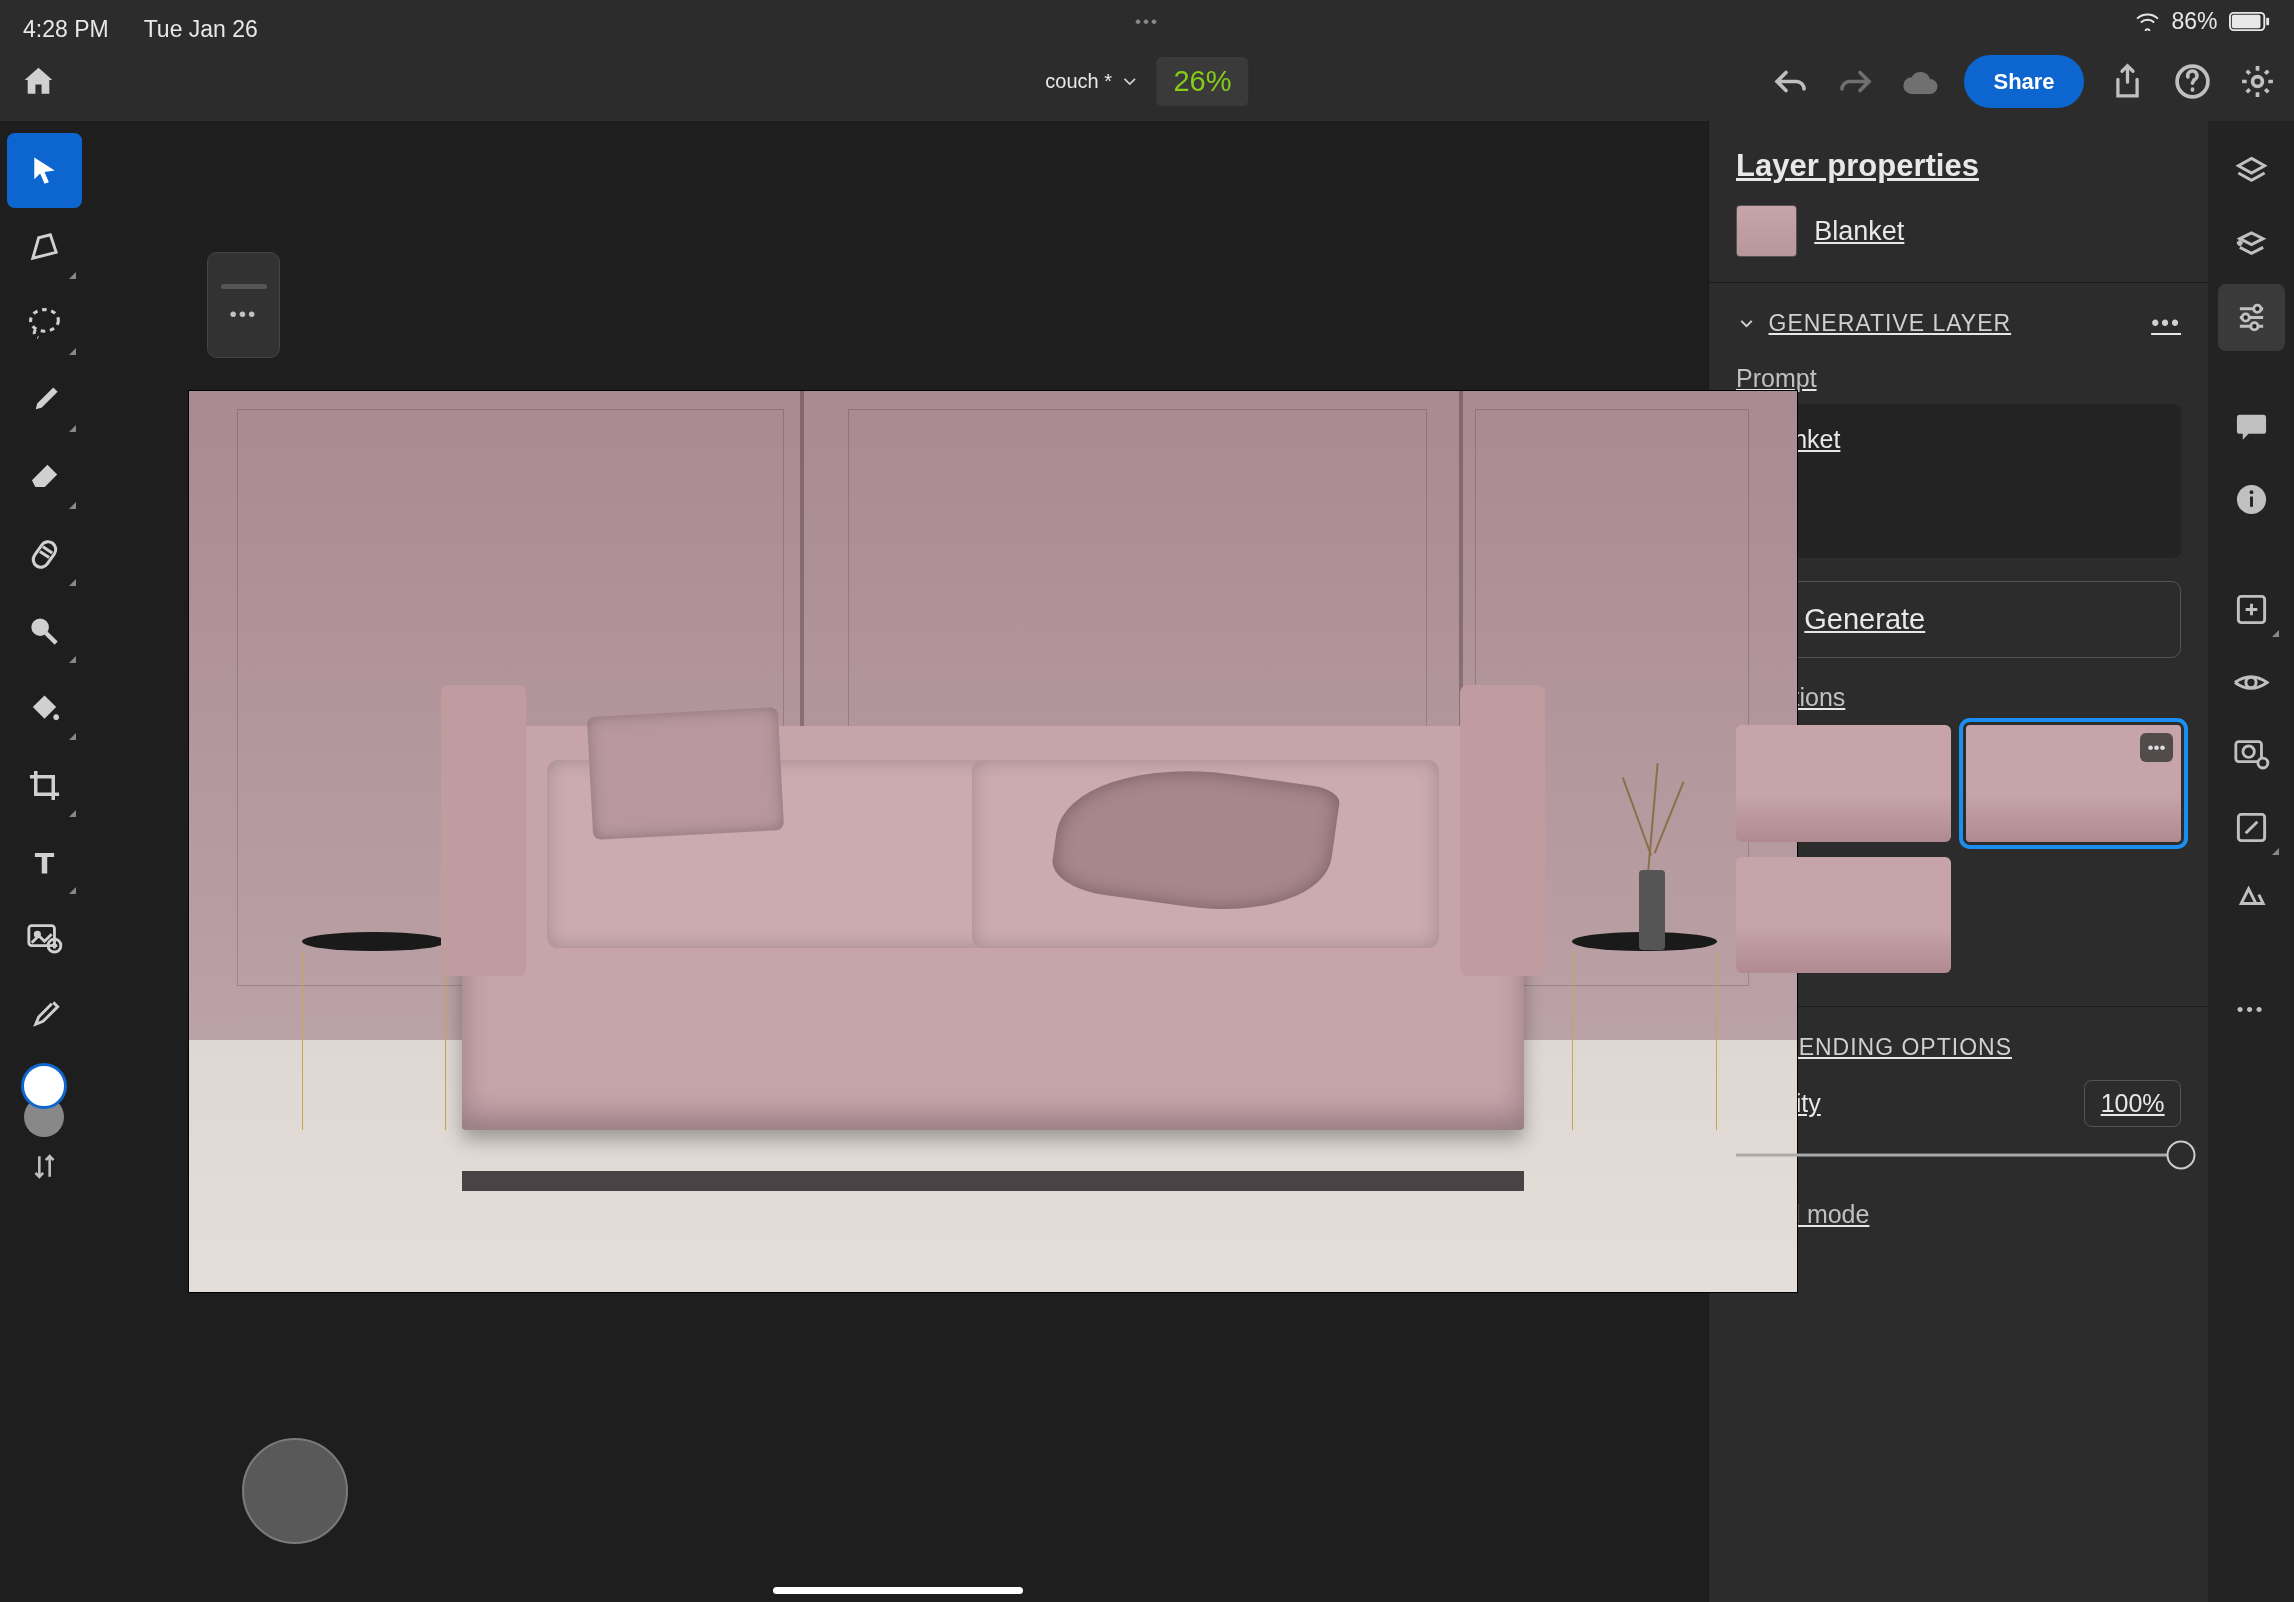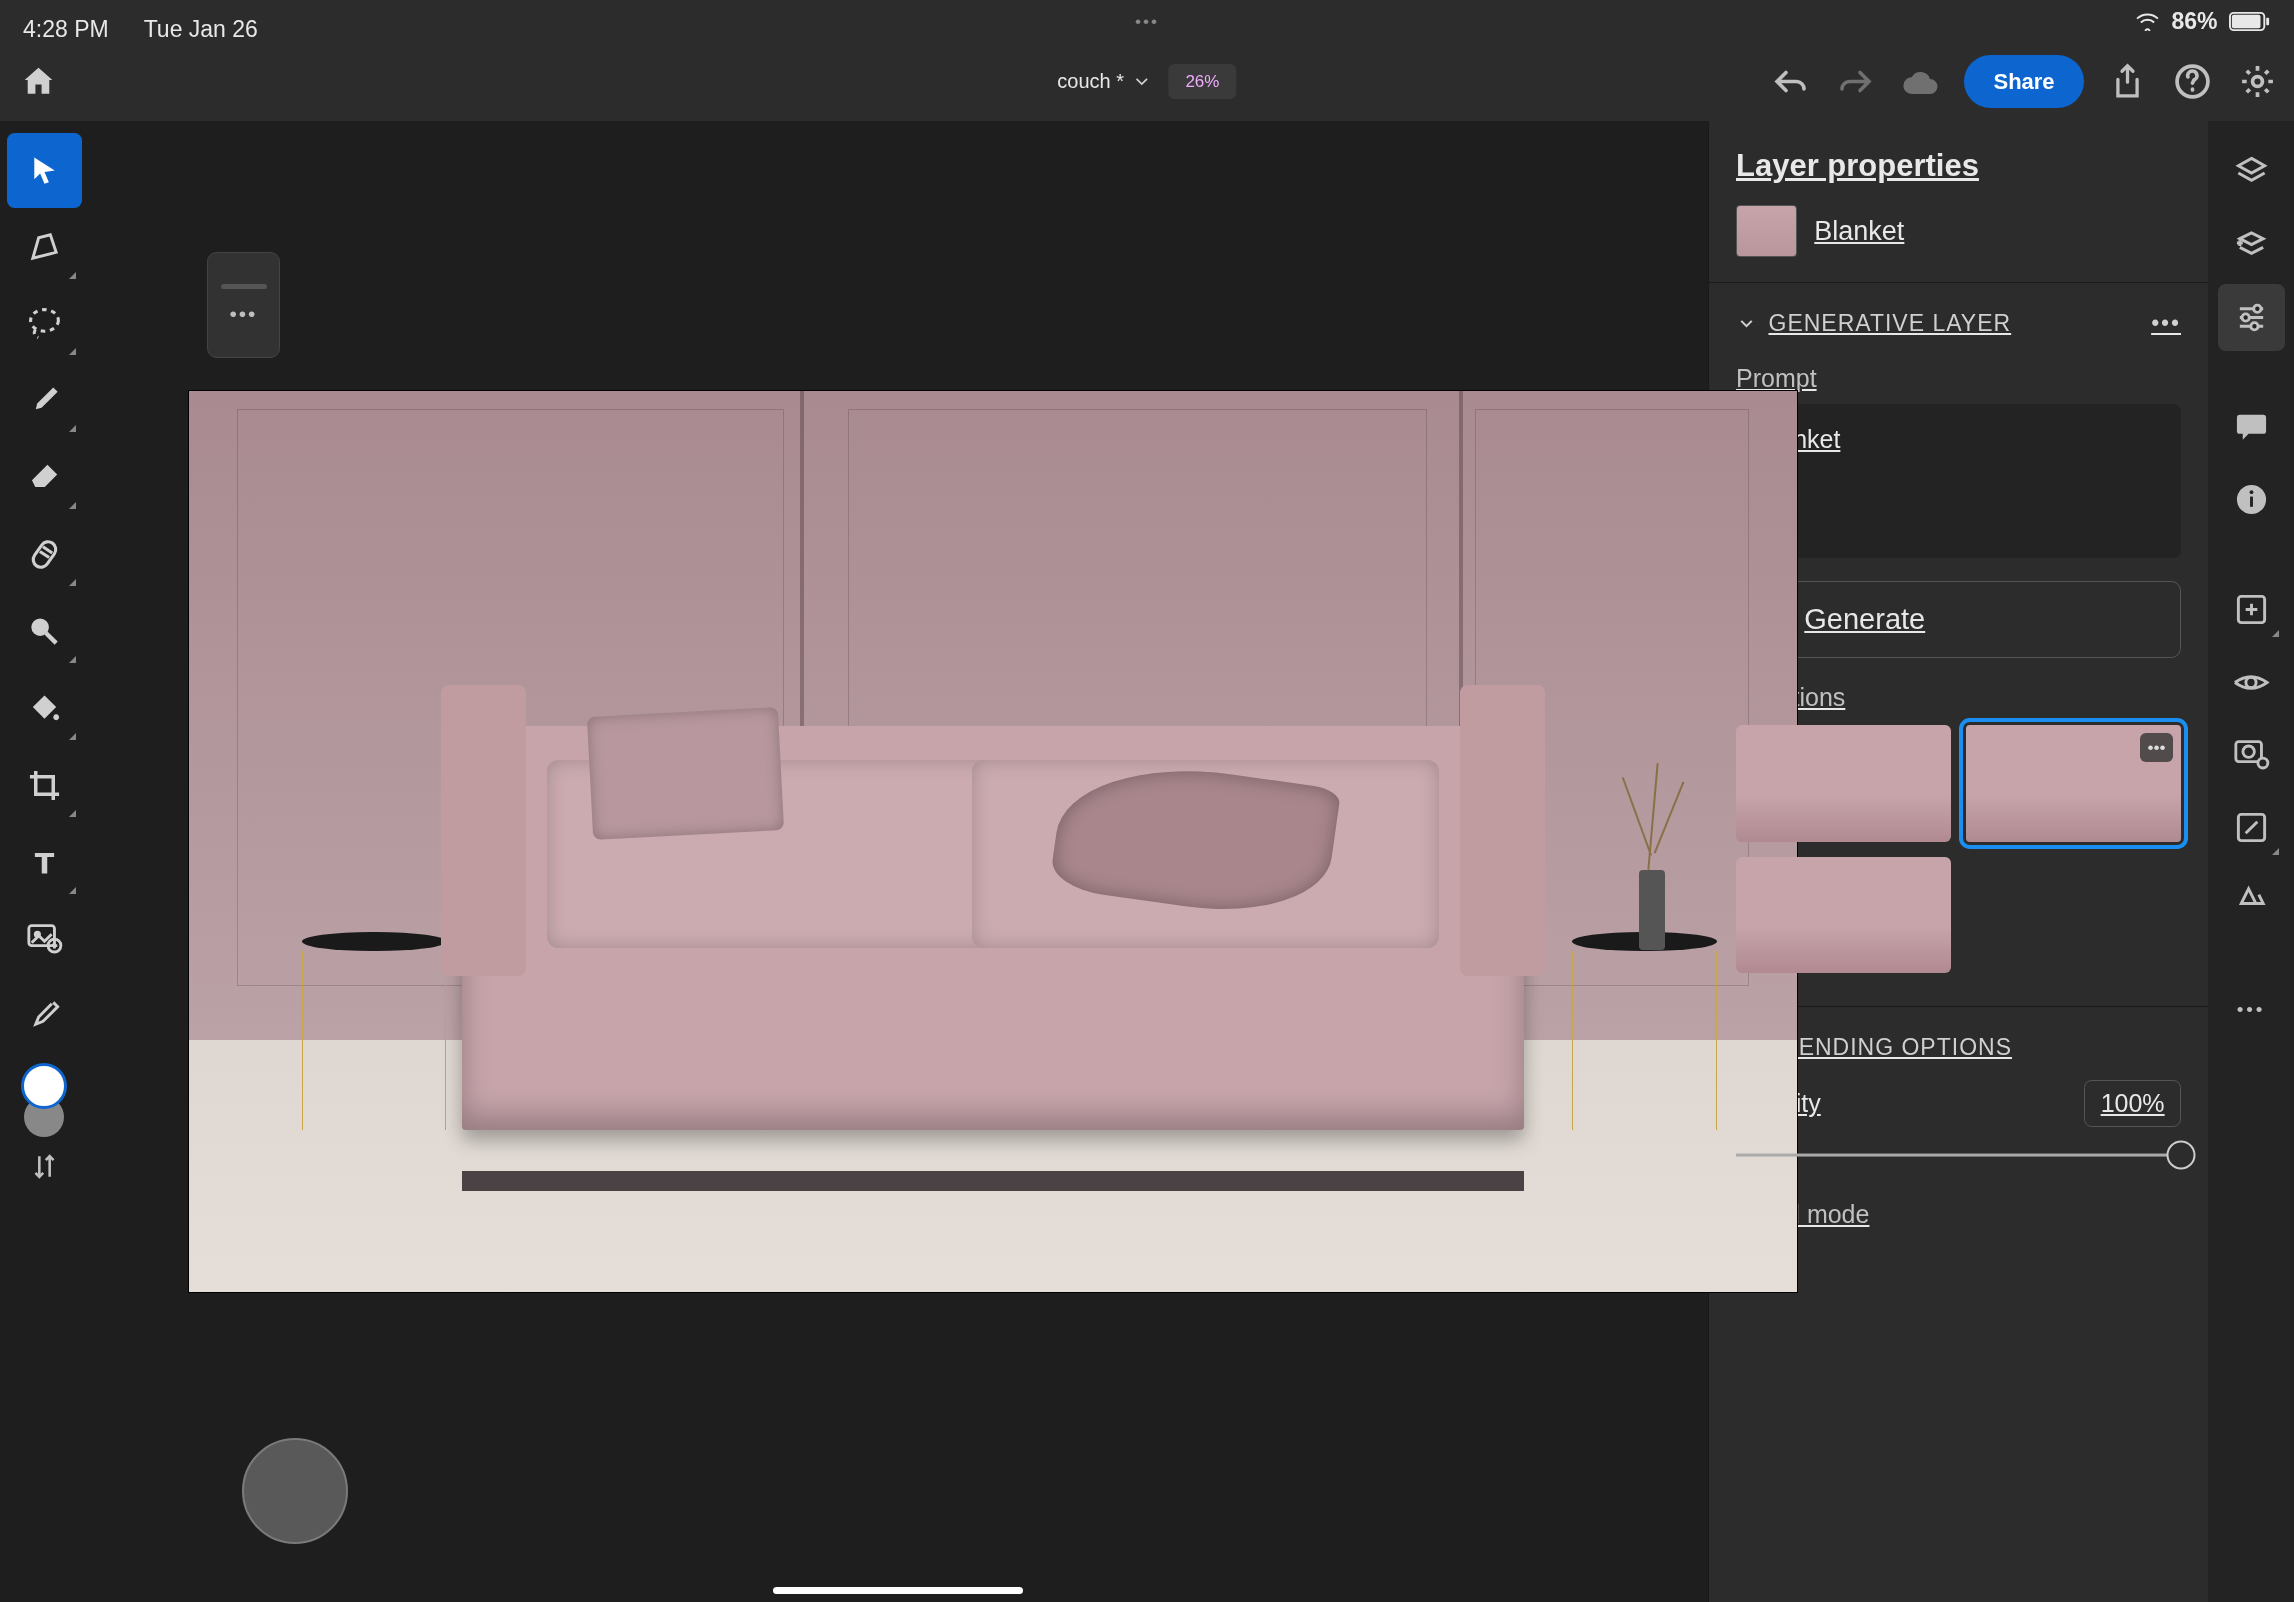--- a/index.html
+++ b/index.html
@@ -2,30 +2,30 @@
 <html><head>
 <meta charset="utf-8">
 <style>
 * { margin: 0; padding: 0; box-sizing: border-box; font-family: -apple-system, BlinkMacSystemFont, "Segoe UI", sans-serif; }
 body { width: 2294px; height: 1602px; background: #1e1e1e; color: #e8e8e8; overflow: hidden; }
 
 
 .status-bar { height: 42px; display: flex; justify-content: space-between; align-items: center; padding: 0 23px; font-size: 23px; font-weight: 500; color: #e8e8e8; background: #2c2c2c; }
 .status-left { display: flex; gap: 35px; margin-top: 17px; }
 .status-center { position: absolute; left: 50%; transform: translateX(-50%); color: #888; font-size: 17.3px; letter-spacing: 1.9px; }
-.status-right { display: flex; align-items: center; gap: 11.5px; font-weight: bold; }
+.status-right { display: flex; align-items: center; gap: 11.5px; }
 .battery-icon { display: inline-flex; align-items: center; }
 
 
 .top-bar { height: 79px; display: flex; align-items: center; background: #2c2c2c; padding: 0 15.4px; position: relative; }
 .top-left { display: flex; align-items: center; gap: 7.7px; }
 .home-btn { width: 46px; height: 46px; display: flex; align-items: center; justify-content: center; cursor: pointer; }
 .top-center { position: absolute; left: 50%; transform: translateX(-50%); display: flex; align-items: center; gap: 15.4px; }
 .doc-title { font-size: 20px; font-weight: 400; display: flex; align-items: center; gap: 7.7px; justify-content: flex-end; }
-.zoom-badge { background: #3a3a3a; border-radius: 5.8px; padding: 7.7px 17.3px; font-size: 17px; color: #f0abfc; }
+.zoom-badge { background: #3a3a3a; border-radius: 5.8px; padding: 7.7px 17.3px; font-size: 29px; color: #84cc16; }
 .top-right { margin-left: auto; display: flex; align-items: center; gap: 23px; }
 .top-icon { width: 42px; height: 42px; display: flex; align-items: center; justify-content: center; cursor: pointer; color: #c0c0c0; }
 .share-btn { background: #0d66d0; color: #fff; border-radius: 29px; padding: 13.4px 29px; font-size: 22px; font-weight: 600; cursor: pointer; }
 
 
 .main { display: flex; height: calc(100% - 121px); }
 
 
 .tool-rail { width: 88px; background: #1e1e1e; display: flex; flex-direction: column; align-items: center; padding-top: 11.5px; gap: 1.9px; }
 .tool-btn { width: 75px; height: 75px; display: flex; align-items: center; justify-content: center; cursor: pointer; border-radius: 7.7px; position: relative; color: #d0d0d0; }

